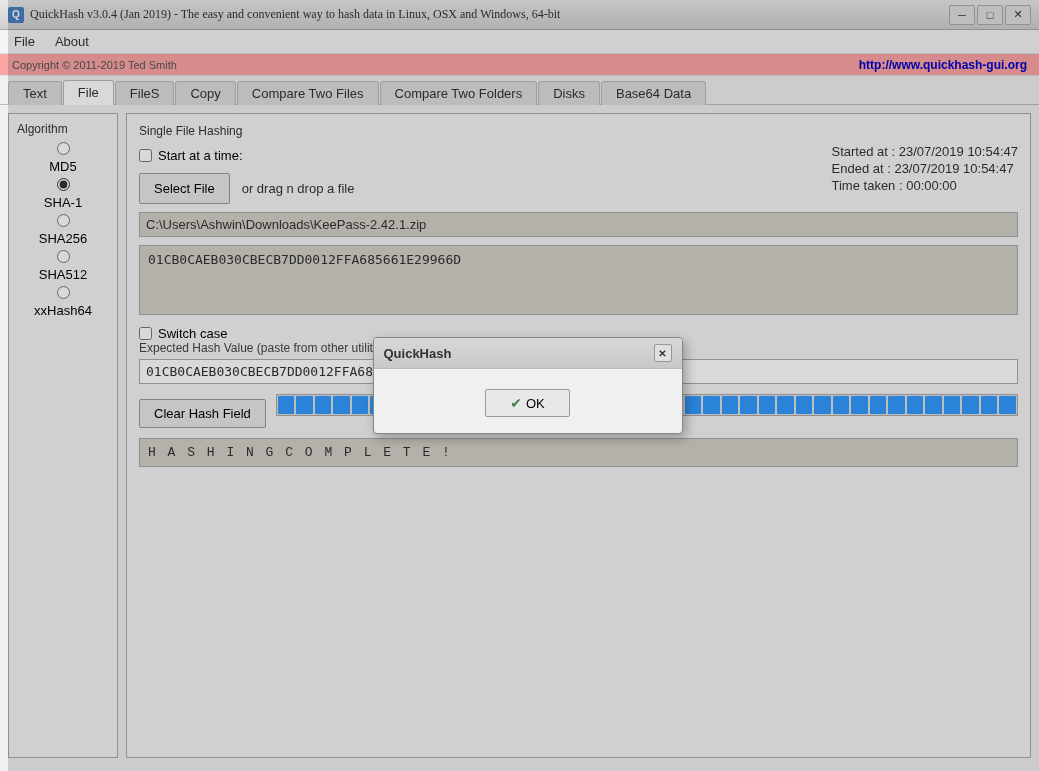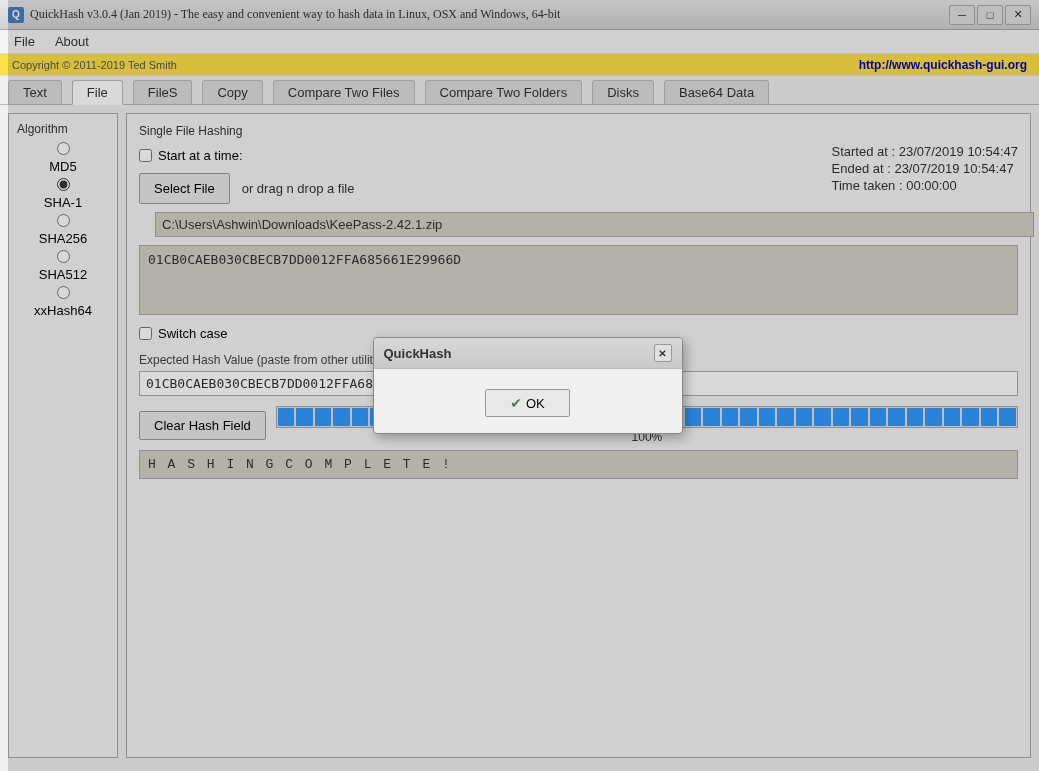--- a/index.html
+++ b/index.html
@@ -76,21 +76,21 @@
       font-size: 13px;
       cursor: pointer;
       color: #333;
       height: 100%;
       display: flex;
       align-items: center;
     }
 
     
     .copyright-bar {
-      background: #fde047;
+      background: #fca5a5;
       border-bottom: 1px solid #e0e0e0;
       height: 22px;
       display: flex;
       align-items: center;
       justify-content: space-between;
       padding: 0 12px;
       font-size: 11px;
       color: #555;
     }
     .website-link {
@@ -98,23 +98,23 @@
       font-weight: bold;
       font-size: 12px;
       text-decoration: none;
     }
 
     
     .tab-bar {
       background: #f0f0f0;
       border-bottom: 1px solid #bbb;
       display: flex;
-      align-items: flex-start;
+      align-items: center;
       padding: 4px 8px 0;
-      gap: 10px;
+      gap: 1px;
     }
     .tab {
       padding: 4px 14px;
       border: 1px solid #bbb;
       border-bottom: none;
       background: #ddd;
       cursor: pointer;
       font-size: 13px;
       border-radius: 3px 3px 0 0;
       color: #333;
@@ -222,21 +222,20 @@
     
     .file-path-input {
       width: 100%;
       background: #d4d0c8;
       border: 1px solid #aaa;
       padding: 4px 6px;
       font-size: 13px;
       color: #333;
       margin-bottom: 8px;
       outline: none;
-      margin-left: 16px;
     }
 
     
     .hash-result-area {
       width: 100%;
       height: 70px;
       background: #d4d0c8;
       border: 1px solid #aaa;
       padding: 6px 8px;
       font-size: 13px;
@@ -245,21 +244,21 @@
       resize: none;
       outline: none;
       font-family: monospace;
     }
 
     
     .switch-case-row {
       display: flex;
       align-items: center;
       gap: 6px;
-      margin-bottom: 12px;
+      margin-bottom: 0;
     }
 
     
     .expected-hash-label {
       font-size: 12px;
       color: #444;
       margin-bottom: 4px;
     }
 
     

